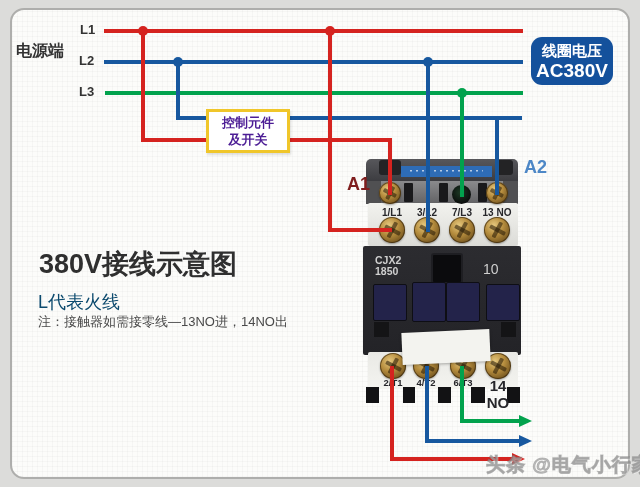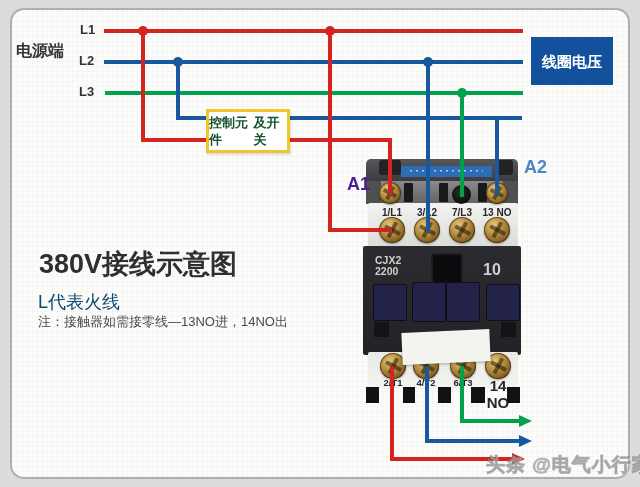--- a/index.html
+++ b/index.html
@@ -17,27 +17,27 @@
   .c-blue{background:#17589f;}
   .c-green{background:#02a24d;}
   .dot{width:10px;height:10px;border-radius:50%;z-index:6;}
   .arr{width:0;height:0;border-top:6px solid transparent;border-bottom:6px solid transparent;z-index:7;}
   .arr-red{border-left:13px solid #d5231f;}
   .arr-blue{border-left:13px solid #17589f;}
   .arr-green{border-left:13px solid #02a24d;}
   
   .linelbl{font-size:13px;font-weight:600;color:#333;z-index:9;}
   #power-label{left:16px;top:41px;font-size:16px;font-weight:bold;color:#333;z-index:9;}
-  #a1{left:347px;top:174px;font-size:18px;font-weight:bold;color:#4c1d95;z-index:9;}
+  #a1{left:347px;top:174px;font-size:18px;font-weight:bold;color:#7f1d1d;z-index:9;}
   #a2{left:524px;top:157px;font-size:18px;font-weight:bold;color:#4d87c6;z-index:9;}
   
   #ctrlbox{left:206px;top:109px;width:78px;height:38px;background:#fff;border:3px solid #f0c62a;
-    z-index:8;display:flex;align-items:center;justify-content:center;
-    font-size:13px;font-weight:bold;color:#14532d;line-height:17px;box-shadow:1px 2px 2px rgba(0,0,0,.12);}
-  #coilbox{left:531px;top:37px;width:82px;height:48px;background:#14519c;border-radius:0;z-index:8;
+    z-index:8;display:flex;flex-direction:column;align-items:center;justify-content:center;
+    font-size:13px;font-weight:bold;color:#4c1d95;line-height:17px;box-shadow:1px 2px 2px rgba(0,0,0,.12);}
+  #coilbox{left:531px;top:37px;width:82px;height:48px;background:#14519c;border-radius:11px;z-index:8;
     display:flex;flex-direction:column;align-items:center;justify-content:center;color:#fff;}
   #coilbox .l1{font-size:15px;font-weight:bold;line-height:19px;}
   #coilbox .l2{font-size:19px;font-weight:bold;line-height:21px;}
   
   #title{left:39px;top:246px;font-size:27px;font-weight:bold;color:#2f2f2f;z-index:9;}
   #subtitle{left:38px;top:290px;font-size:18px;color:#0c4a6e;z-index:9;}
   #note{left:38px;top:313px;font-size:13px;color:#4a4a4a;z-index:9;}
   #outlbl{left:536px;top:431px;font-size:15px;font-weight:bold;color:#1d3a5f;z-index:9;}
   #watermark{left:486px;top:452px;font-size:19px;font-weight:bold;letter-spacing:1px;z-index:10;
     color:rgba(165,165,165,.55);-webkit-text-stroke:1px rgba(120,120,120,.45);
@@ -60,21 +60,21 @@
     background:rgba(35,22,4,.55);border-radius:1px;}
   .screw::before{transform:rotate(28deg);} .screw::after{transform:rotate(-62deg);}
   .s26{width:26px;height:26px;} .s22{width:22px;height:22px;}
   .hole{left:89px;top:26px;width:19px;height:19px;border-radius:50%;z-index:4;
     background:radial-gradient(circle at 45% 40%,#1d3a24 0%,#0b0d0c 70%);}
   .facetop{left:5px;top:44px;width:150px;height:43px;background:linear-gradient(#f2f2ee,#dcdcd8);border-radius:2px;}
   .facebottom{left:5px;top:193px;width:150px;height:37px;background:linear-gradient(#e9e9e5,#f4f4f0);border-radius:2px;}
   .tlabel{width:40px;text-align:center;font-size:10px;font-weight:bold;color:#26262a;z-index:3;}
   .mid{left:0;top:87px;width:158px;height:109px;background:linear-gradient(#2c2c30,#232327);border-radius:2px;}
   .model{left:12px;top:96px;font-size:10.5px;font-weight:bold;color:#cfcfcf;line-height:11px;z-index:3;}
-  .aux{left:120px;top:102px;font-size:16px;font-weight:bold;color:#cfcfcf;z-index:3;}
+  .aux{left:120px;top:102px;font-size:14px;font-weight:normal;color:#cfcfcf;z-index:3;}
   .btn{left:68px;top:94px;width:28px;height:27px;background:#0b0b0d;border:2px solid #1e1e22;border-radius:3px;z-index:3;}
   .win{background:#23234a;border:1px solid #0e0e14;border-radius:2px;z-index:3;}
   .sq{width:15px;height:15px;background:#141416;z-index:3;}
   .sticker{left:39px;top:172px;width:88px;height:32px;background:#f3f3ef;transform:rotate(-2.5deg);
     box-shadow:0 1px 3px rgba(0,0,0,.3);z-index:5;}
   .foot{top:228px;height:16px;background:#121214;z-index:1;}
 </style>
 </head>
 <body>
 
@@ -108,20 +108,21 @@
   <div class="abs dot c-blue" style="left:423px;top:57px;"></div>
   <div class="abs dot c-green" style="left:457px;top:88px;"></div>
 
   <div id="ctrlbox" class="abs">
     <span>控制元件</span>
     <span>及开关</span>
   </div>
 
   <div id="coilbox" class="abs">
     <span class="l1">线圈电压</span>
+    <span class="l2">AC380V</span>
   </div>
 
   <span id="a1" class="abs">A1</span>
   <span id="a2" class="abs">A2</span>
 
   <div id="contactor" class="abs">
     <div class="abs cap"></div>
     <div class="abs ear" style="left:16px;top:1px;width:22px;height:15px;"></div>
     <div class="abs ear" style="left:133px;top:1px;width:17px;height:15px;"></div>
     <div class="abs strip"></div>
@@ -141,21 +142,21 @@
     <span class="abs tlabel" style="left:79px;top:48px;">7/L3</span>
     <span class="abs tlabel" style="left:114px;top:48px;">13 NO</span>
     <div class="abs screw s26" style="left:16px;top:58px;"></div>
     <div class="abs screw s26" style="left:51px;top:58px;"></div>
     <div class="abs screw s26" style="left:86px;top:58px;"></div>
     <div class="abs screw s26" style="left:121px;top:58px;"></div>
 
     <div class="abs mid"></div>
     <div class="abs model">
       <div>CJX2</div>
-      <div>2200</div>
+      <div>1850</div>
     </div>
     <span class="abs aux">10</span>
     <div class="abs btn"></div>
     <div class="abs win" style="left:10px;top:125px;width:32px;height:35px;"></div>
     <div class="abs win" style="left:49px;top:123px;width:32px;height:38px;"></div>
     <div class="abs win" style="left:83px;top:123px;width:32px;height:38px;"></div>
     <div class="abs win" style="left:123px;top:125px;width:32px;height:35px;"></div>
     <div class="abs sq" style="left:11px;top:163px;"></div>
     <div class="abs sq" style="left:138px;top:163px;"></div>
     <div class="abs sticker"></div>

